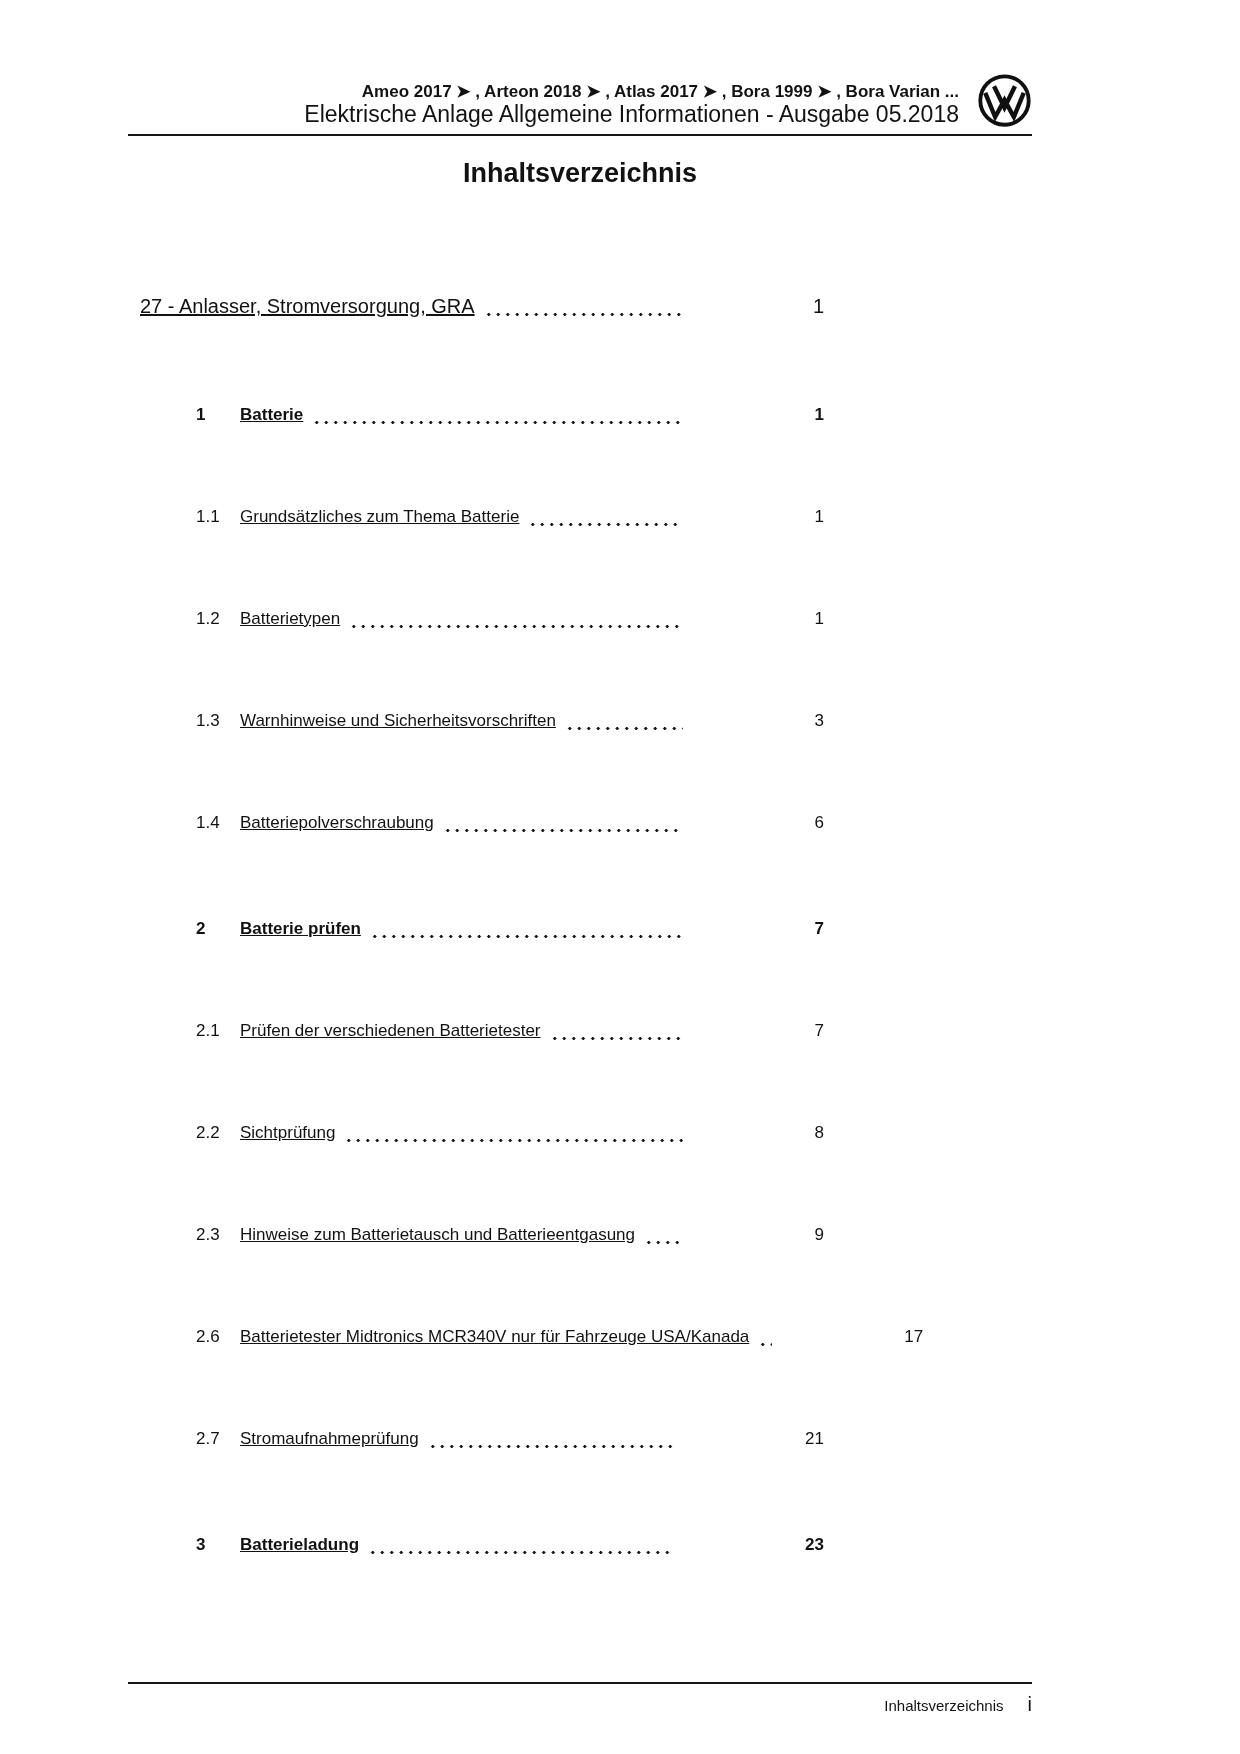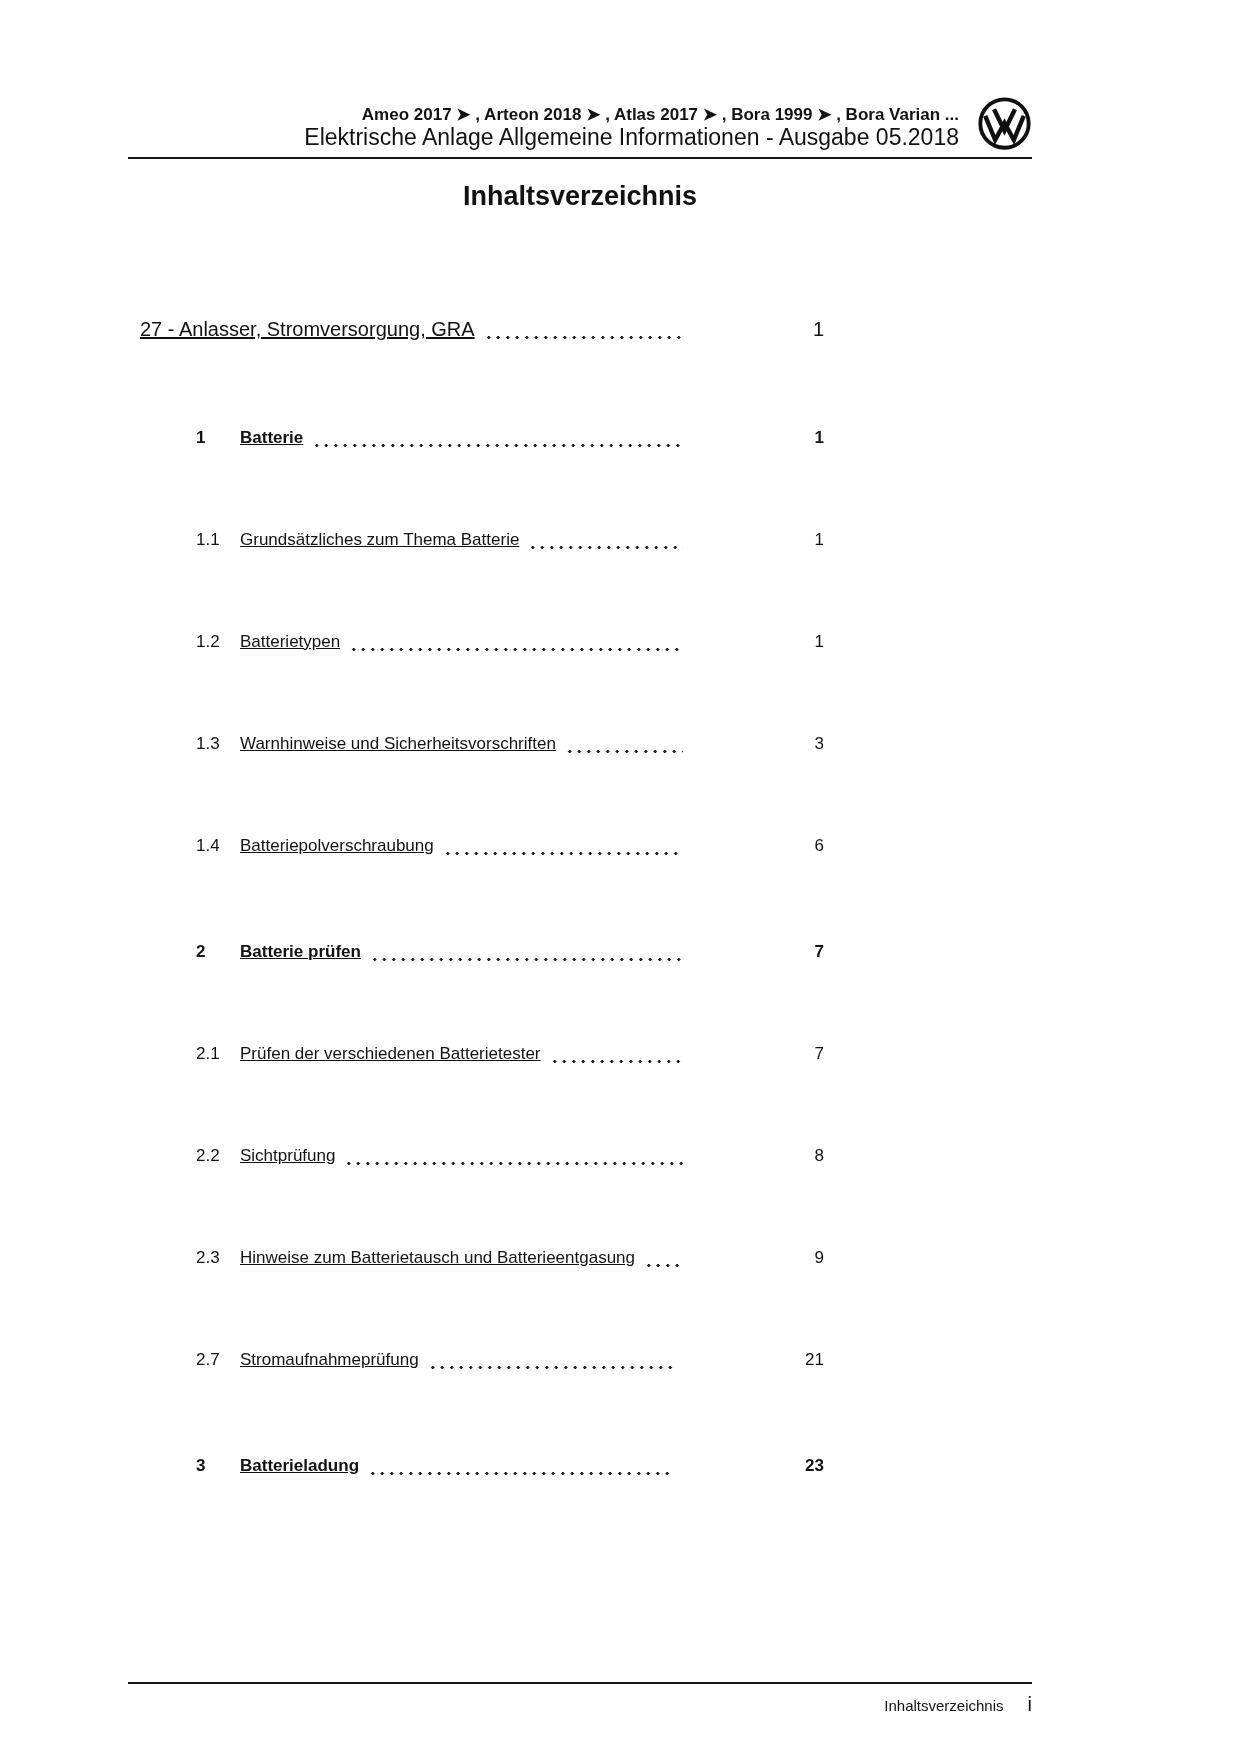--- a/index.html
+++ b/index.html
@@ -17,21 +17,20 @@
     padding: 78px 208px 0 128px;
     position: relative;
   }
 
   
   .header {
     display: flex;
     align-items: flex-start;
     border-bottom: 2px solid #151515;
     padding-bottom: 6px;
-    margin-top: 23px;
   }
   .header-text { flex: 1 1 auto; text-align: right; padding-top: 3px; }
   .header-models { font-weight: bold; font-size: 17px; line-height: 22px; }
   .header-edition { font-size: 23px; line-height: 22px; }
   .logo {
     flex: 0 0 auto;
     width: 55px; height: 55px;
     margin-left: 18px;
     margin-top: -5px;
   }
@@ -162,20 +161,26 @@
         <span class="dots"></span>
         <span class="page">8</span>
       </div>
       <div class="row subsection">
         <span class="num">2.3</span>
         <span class="text">Hinweise zum Batterietausch und Batterieentgasung</span>
         <span class="dots"></span>
         <span class="page">9</span>
       </div>
       <div class="row subsection">
+        <span class="num">2.6</span>
+        <span class="text">Batterietester Midtronics MCR340V nur für Fahrzeuge USA/Kanada</span>
+        <span class="dots"></span>
+        <span class="page">17</span>
+      </div>
+      <div class="row subsection">
         <span class="num">2.7</span>
         <span class="text">Stromaufnahmeprüfung</span>
         <span class="dots"></span>
         <span class="page">21</span>
       </div>
       <div class="row section">
         <span class="num">3</span>
         <span class="text">Batterieladung</span>
         <span class="dots"></span>
         <span class="page">23</span>

